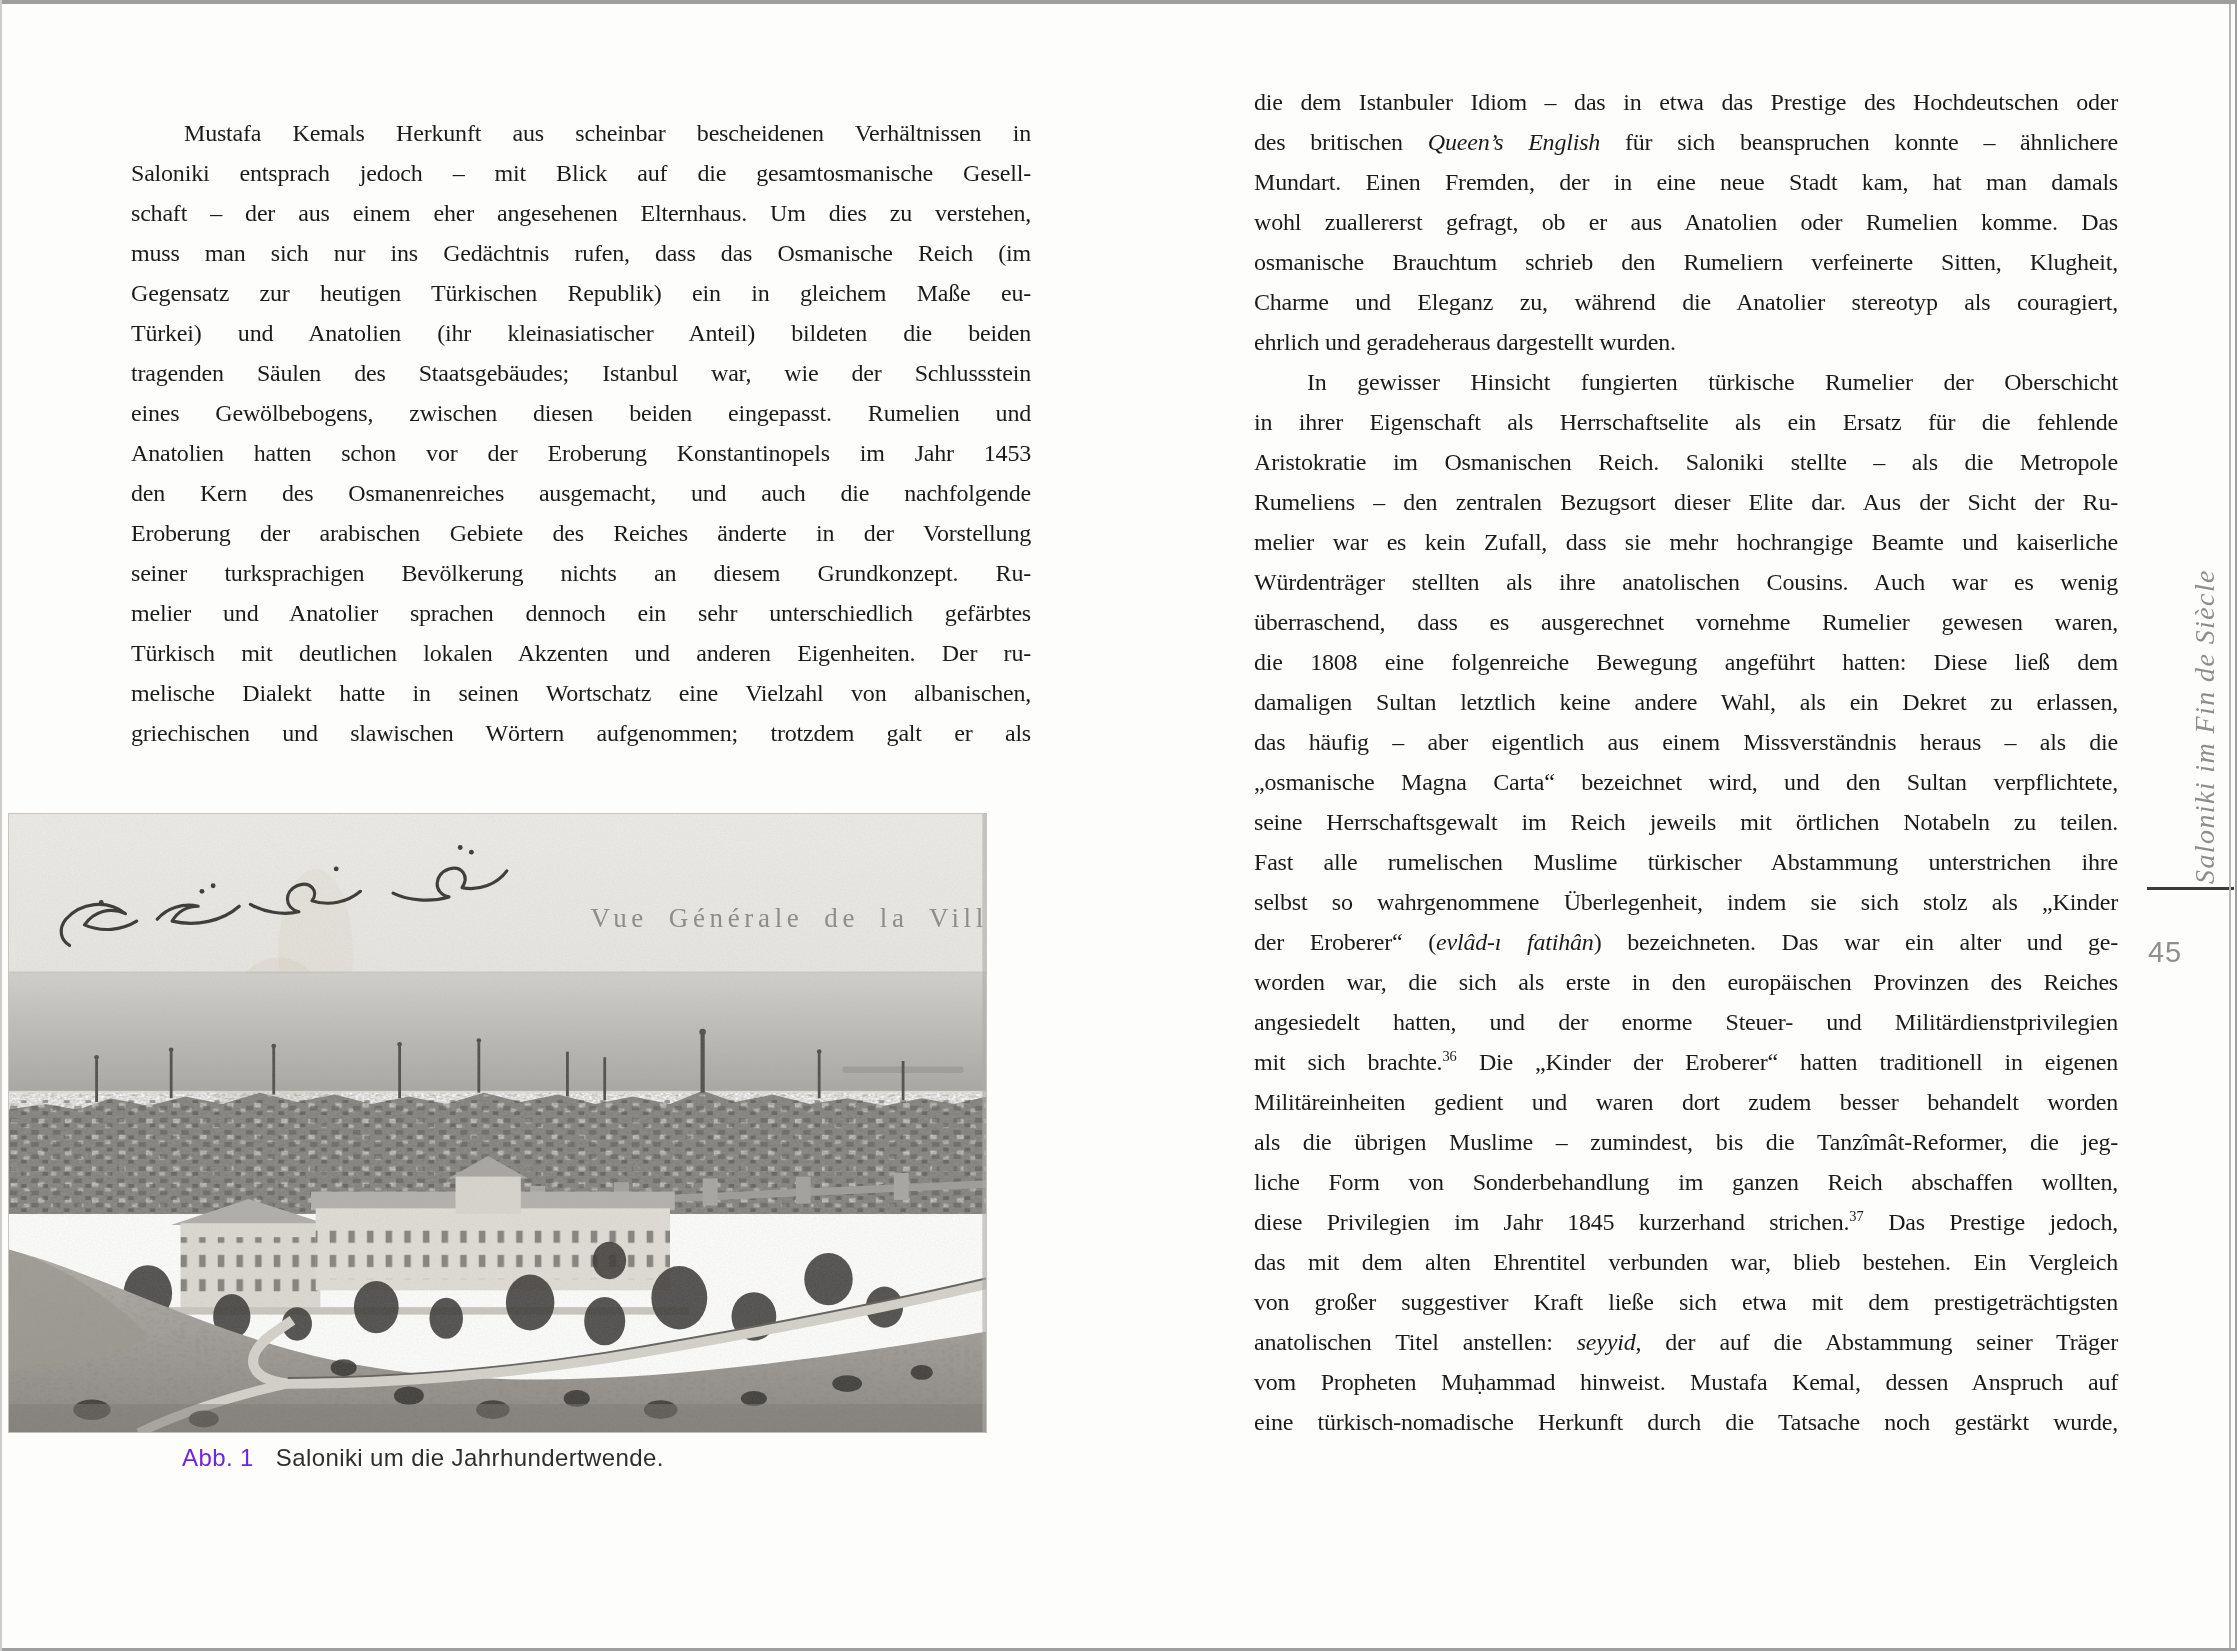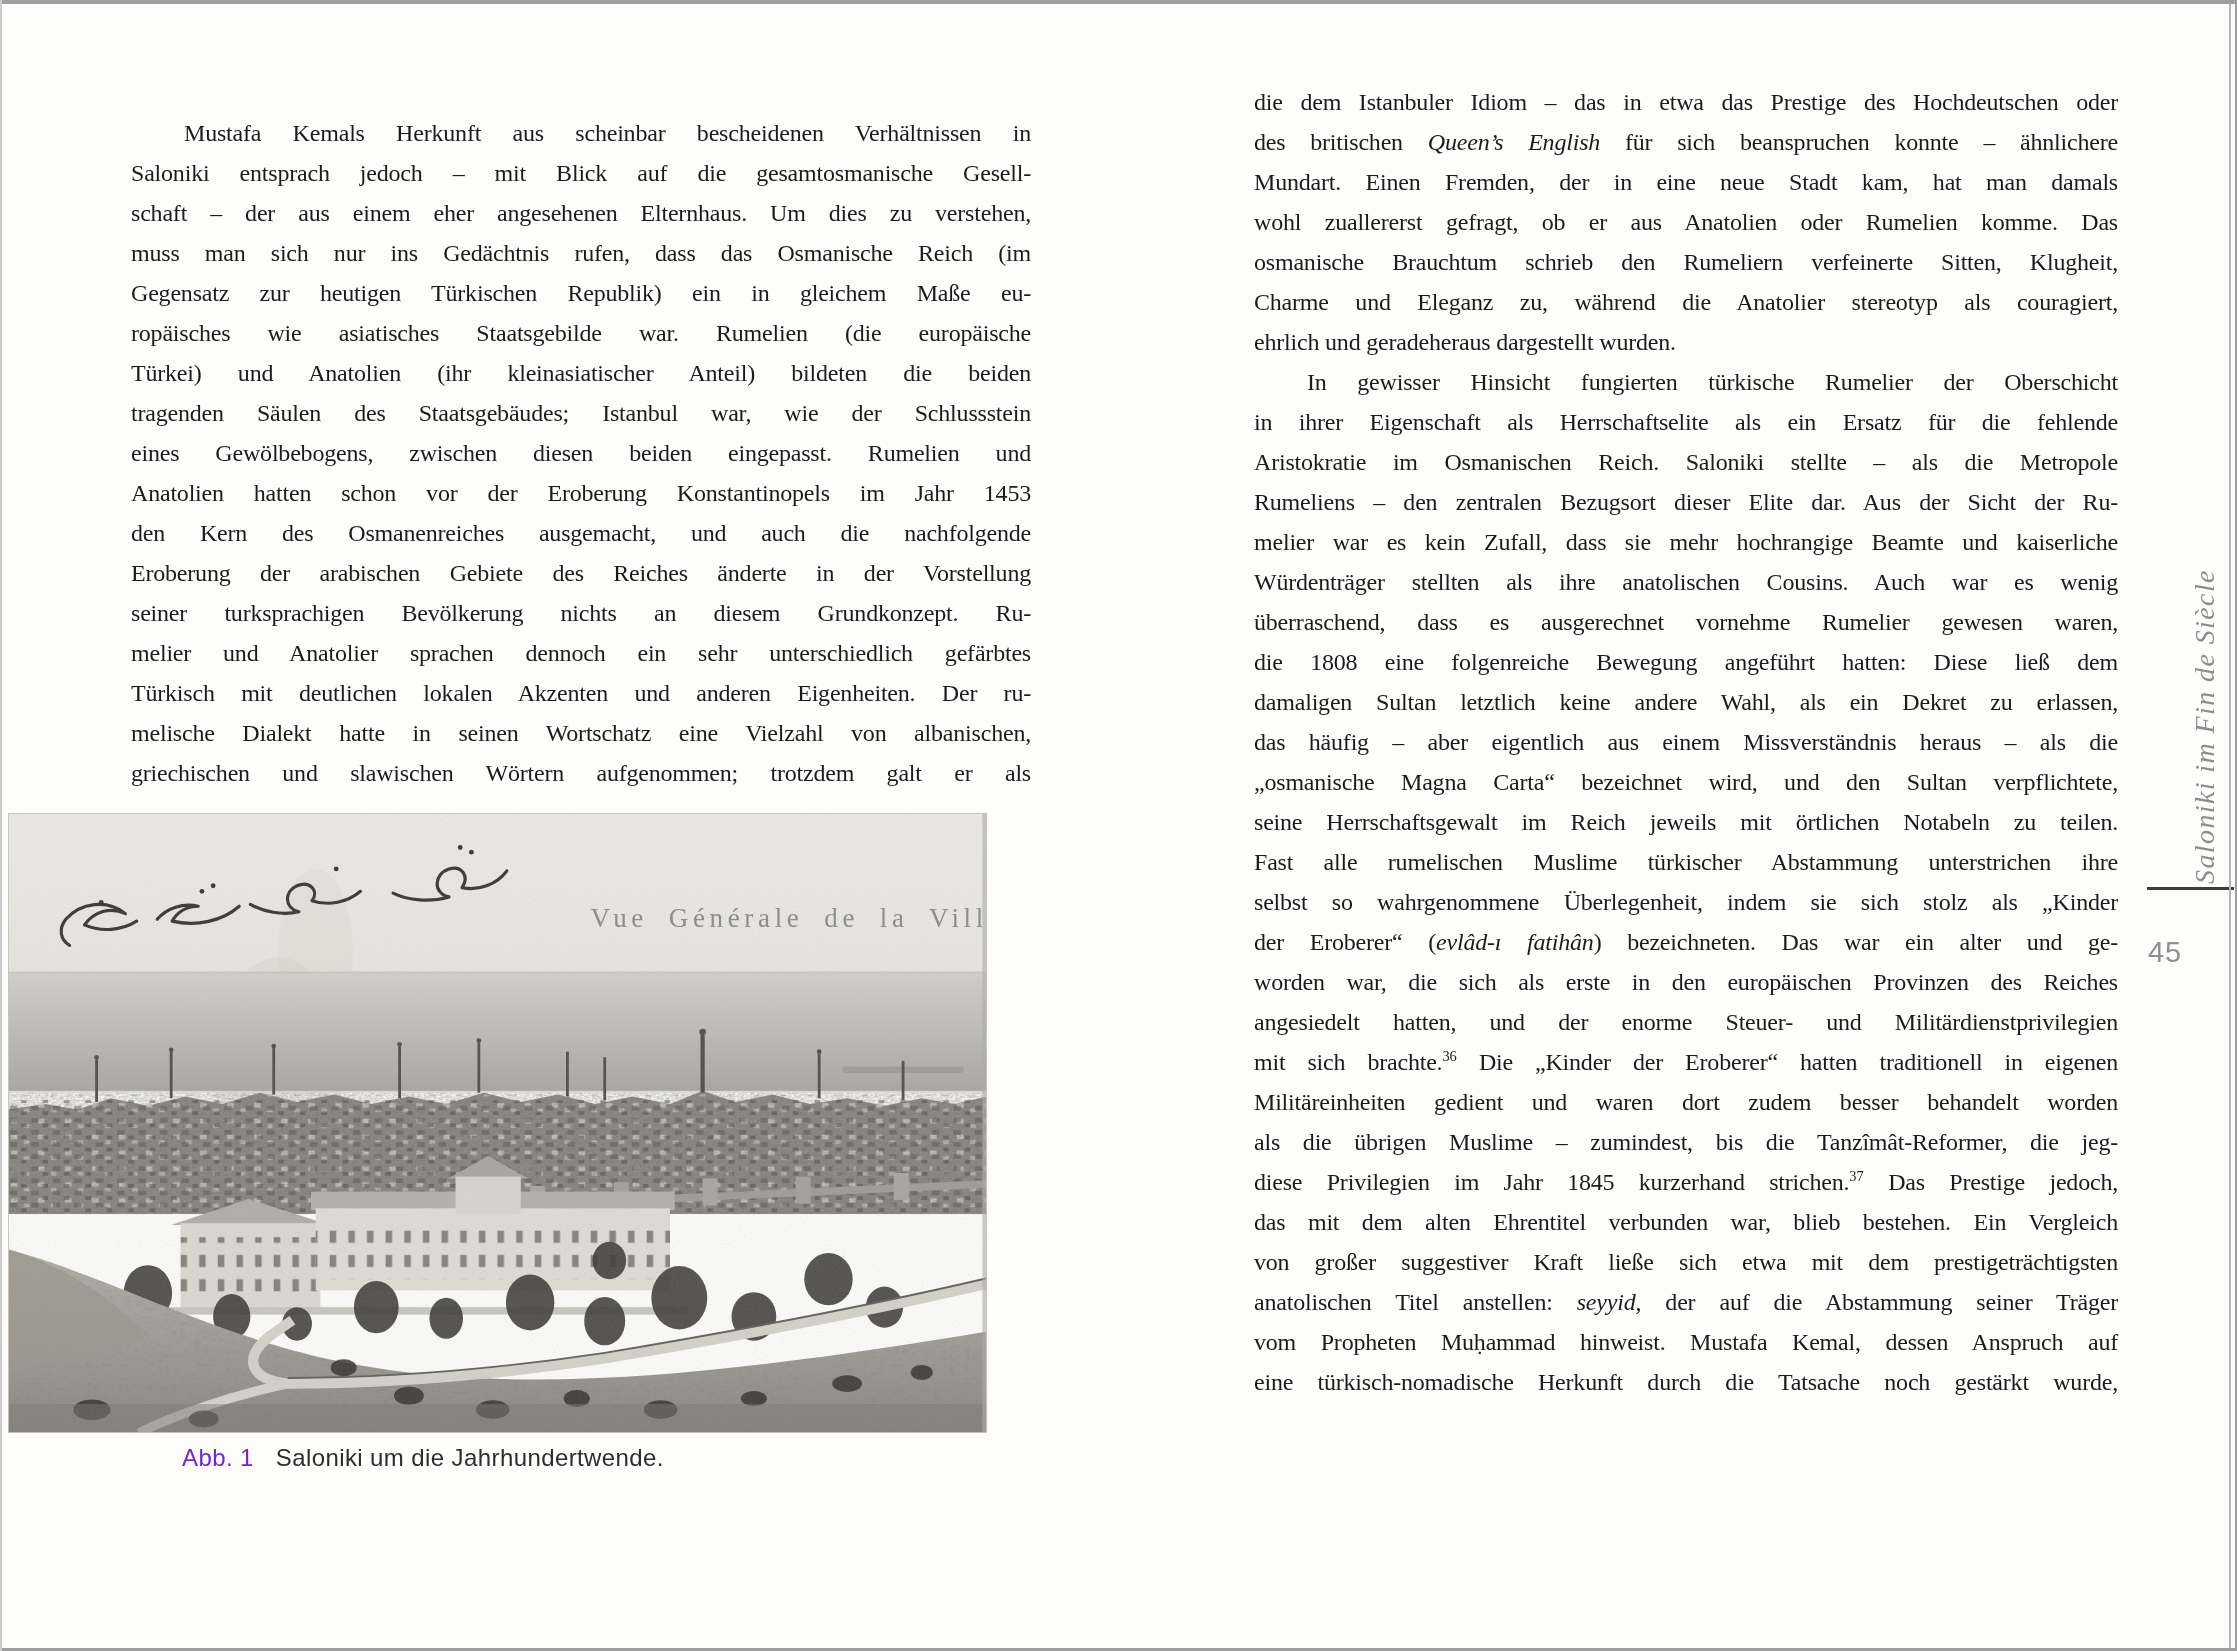--- a/index.html
+++ b/index.html
@@ -40,21 +40,20 @@
 <body>
 
 <div id="page">
 
   <div class="col left">
       <div class="pline indent">Mustafa Kemals Herkunft aus scheinbar bescheidenen Verhältnissen in</div>
       <div class="pline">Saloniki entsprach jedoch – mit Blick auf die gesamtosmanische Gesell-</div>
       <div class="pline">schaft – der aus einem eher angesehenen Elternhaus. Um dies zu verstehen,</div>
       <div class="pline">muss man sich nur ins Gedächtnis rufen, dass das Osmanische Reich (im</div>
       <div class="pline">Gegensatz zur heutigen Türkischen Republik) ein in gleichem Maße eu-</div>
-      <div class="pline">ropäisches wie asiatisches Staatsgebilde war. Rumelien (die europäische</div>
       <div class="pline">Türkei) und Anatolien (ihr kleinasiatischer Anteil) bildeten die beiden</div>
       <div class="pline">tragenden Säulen des Staatsgebäudes; Istanbul war, wie der Schlussstein</div>
       <div class="pline">eines Gewölbebogens, zwischen diesen beiden eingepasst. Rumelien und</div>
       <div class="pline">Anatolien hatten schon vor der Eroberung Konstantinopels im Jahr 1453</div>
       <div class="pline">den Kern des Osmanenreiches ausgemacht, und auch die nachfolgende</div>
       <div class="pline">Eroberung der arabischen Gebiete des Reiches änderte in der Vorstellung</div>
       <div class="pline">seiner turksprachigen Bevölkerung nichts an diesem Grundkonzept. Ru-</div>
       <div class="pline">melier und Anatolier sprachen dennoch ein sehr unterschiedlich gefärbtes</div>
       <div class="pline">Türkisch mit deutlichen lokalen Akzenten und anderen Eigenheiten. Der ru-</div>
       <div class="pline">melische Dialekt hatte in seinen Wortschatz eine Vielzahl von albanischen,</div>
@@ -82,20 +81,21 @@
       <div class="pline">„osmanische Magna Carta“ bezeichnet wird, und den Sultan verpflichtete,</div>
       <div class="pline">seine Herrschaftsgewalt im Reich jeweils mit örtlichen Notabeln zu teilen.</div>
       <div class="pline">Fast alle rumelischen Muslime türkischer Abstammung unterstrichen ihre</div>
       <div class="pline">selbst so wahrgenommene Überlegenheit, indem sie sich stolz als „Kinder</div>
       <div class="pline">der Eroberer“ (<i>evlâd-ı fatihân</i>) bezeichneten. Das war ein alter und ge-</div>
       <div class="pline">worden war, die sich als erste in den europäischen Provinzen des Reiches</div>
       <div class="pline">angesiedelt hatten, und der enorme Steuer- und Militärdienstprivilegien</div>
       <div class="pline">mit sich brachte.<sup>36</sup> Die „Kinder der Eroberer“ hatten traditionell in eigenen</div>
       <div class="pline">Militäreinheiten gedient und waren dort zudem besser behandelt worden</div>
       <div class="pline">als die übrigen Muslime – zumindest, bis die Tanzîmât-Reformer, die jeg-</div>
+      <div class="pline">liche Form von Sonderbehandlung im ganzen Reich abschaffen wollten,</div>
       <div class="pline">diese Privilegien im Jahr 1845 kurzerhand strichen.<sup>37</sup> Das Prestige jedoch,</div>
       <div class="pline">das mit dem alten Ehrentitel verbunden war, blieb bestehen. Ein Vergleich</div>
       <div class="pline">von großer suggestiver Kraft ließe sich etwa mit dem prestigeträchtigsten</div>
       <div class="pline">anatolischen Titel anstellen: <i>seyyid</i>, der auf die Abstammung seiner Träger</div>
       <div class="pline">vom Propheten Muḥammad hinweist. Mustafa Kemal, dessen Anspruch auf</div>
       <div class="pline">eine türkisch-nomadische Herkunft durch die Tatsache noch gestärkt wurde,</div>
     </div>
 
   <svg class="photo" viewBox="0 0 1050 665" preserveAspectRatio="none">
     <defs>

